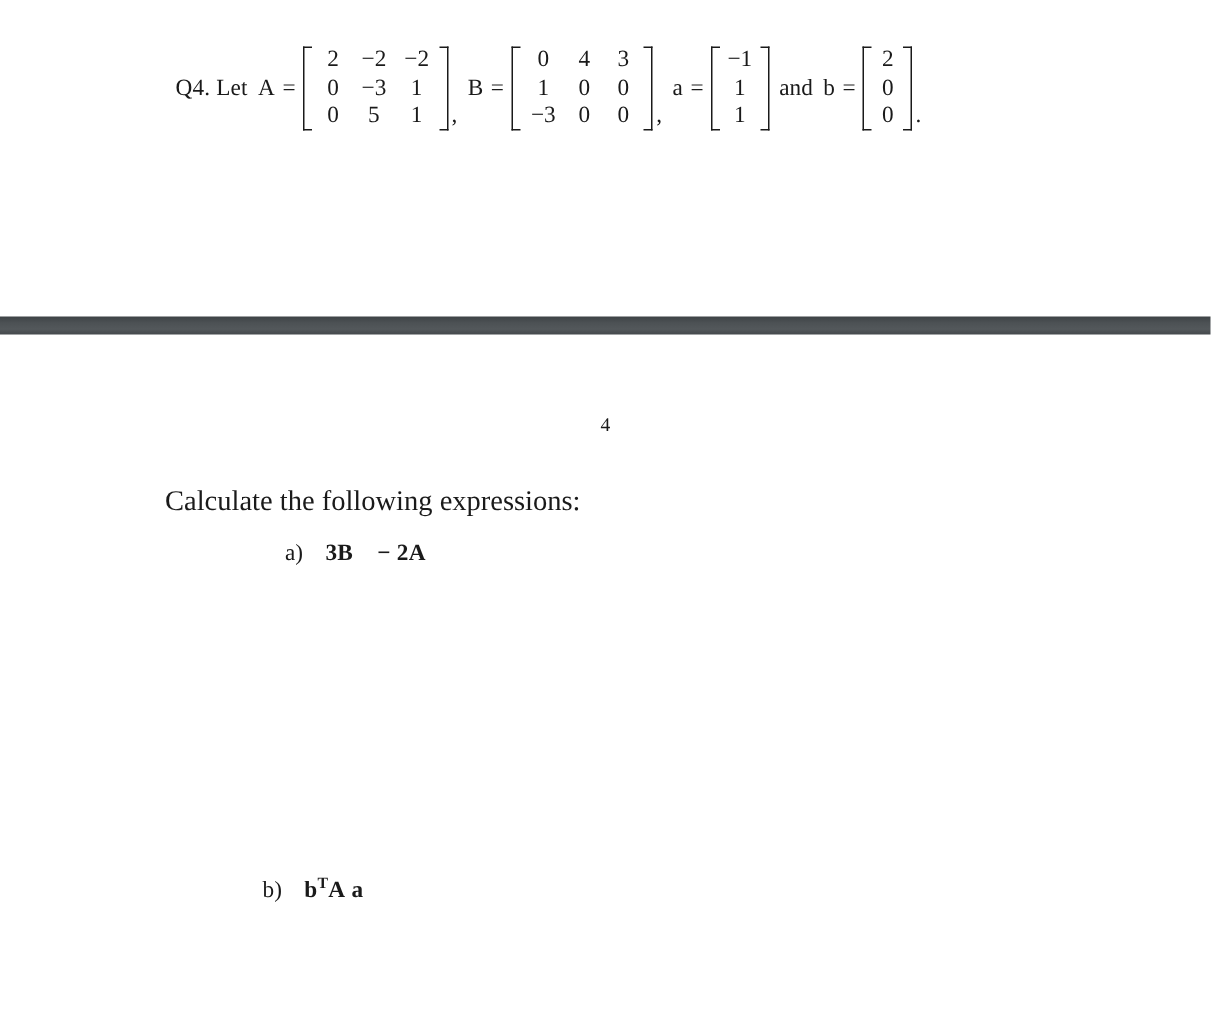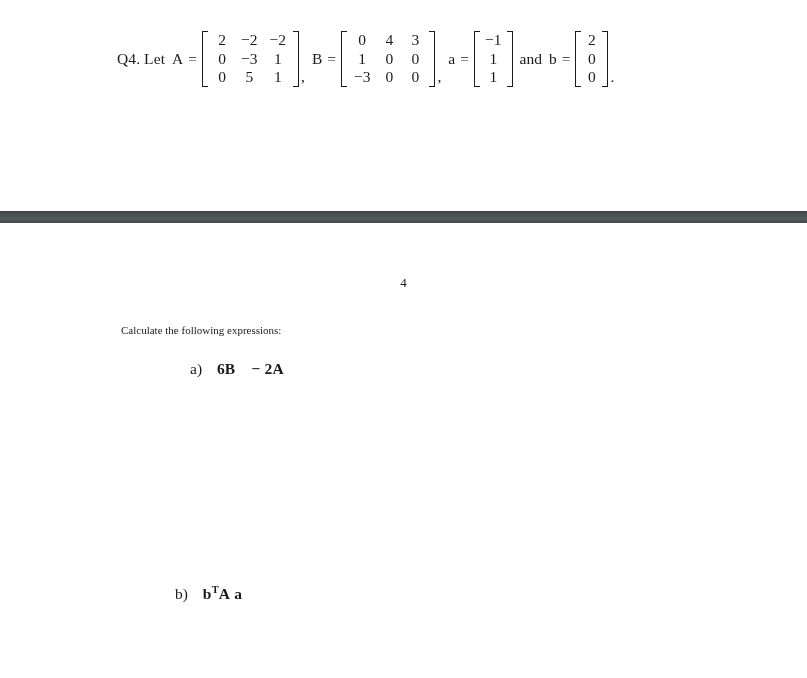--- a/index.html
+++ b/index.html
@@ -115,23 +115,23 @@
     top: 275px;
     width: 807px;
     text-align: center;
     font-size: 13px;
     color: #1a1a1a;
   }
 
   
   .prompt-text {
     position: absolute;
-    left: 121px;
+    left: 110px;
     top: 324px;
-    font-size: 11px;
+    font-size: 19px;
   }
   .list-item {
     position: absolute;
     font-size: 15.5px;
     white-space: nowrap;
   }
   .item-a { left: 190px; top: 360px; }
   .item-b { left: 175px; top: 585px; }
   .item-marker {
     margin-right: 11px;
@@ -254,19 +254,19 @@
 </div>
 
 <div class="separator-band"></div>
 
 <div class="page-number">4</div>
 
 <div class="prompt-text">Calculate the following expressions:</div>
 
 <div class="list-item item-a">
   <span class="item-marker">a)</span>
-  <span class="expr"><span>6B</span><span class="op">−</span><span>2A</span></span>
+  <span class="expr"><span>3B</span><span class="op">−</span><span>2A</span></span>
 </div>
 
 <div class="list-item item-b">
   <span class="item-marker">b)</span>
   <span class="expr"><span>b</span><sup>T</sup><span>A</span><span class="thin-space"></span><span>a</span></span>
 </div>
 
 </body></html>

